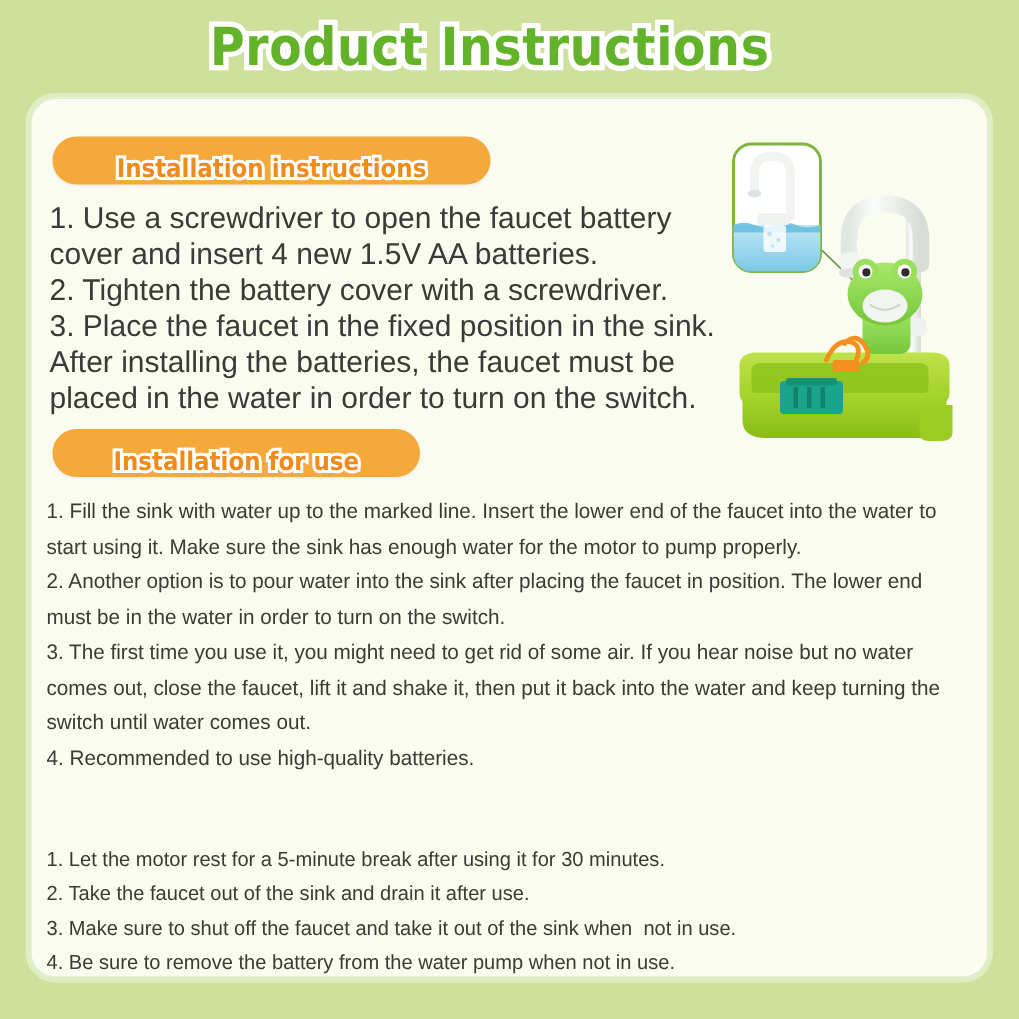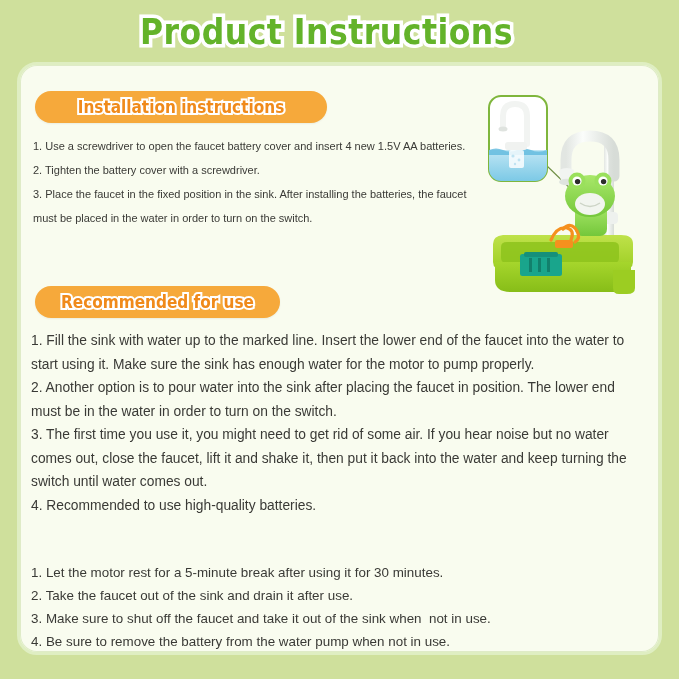--- a/index.html
+++ b/index.html
@@ -35,21 +35,21 @@
     border:3px solid #dfeec2;
     border-radius:20px;
     box-shadow:0 0 0 1px rgba(190,215,150,.45) inset;
   }
 
   
   .pill{
     position:absolute;height:32px;
     background:#f6a93b;
     border-radius:17px;
-    display:flex;align-items:center;justify-content:center;
+    display:flex;align-items:flex-end;justify-content:center;
     box-shadow:0 1px 2px rgba(0,0,0,.06);
   }
   .pill-text{
     font-family:"DejaVu Sans", sans-serif;
     font-size:17px;font-weight:bold;font-stretch:condensed;
     color:#f08a1a;
     -webkit-text-stroke:4px #ffffff;
     paint-order:stroke fill;
     white-space:nowrap;
     letter-spacing:0px;
@@ -57,21 +57,21 @@
 
   
   .body-text{
     position:absolute;
     color:#3a3a36;
     font-family:"Liberation Sans", sans-serif;
     white-space:pre-wrap;
   }
   .sec1-text{
     left:33px;top:134px;width:452px;
-    font-size:11px;line-height:24px;
+    font-size:20px;line-height:24px;
   }
   .sec2-text{
     left:31px;top:329px;width:620px;
     font-size:14px;line-height:23.5px;
     transform:scaleX(.985);transform-origin:left top;
   }
   .sec3-text{
     left:31px;top:561px;width:620px;
     font-size:13.6px;line-height:23px;
     transform:scaleX(.985);transform-origin:left top;
@@ -92,21 +92,21 @@
     <div class="title">Product Instructions</div>
   </div>
 
   <div class="panel">
 
     <div class="pill" style="left:15px;top:26px;width:292px;">
       <span class="pill-text">Installation instructions</span>
     </div>
 
     <div class="pill" style="left:15px;top:221px;width:245px;">
-      <span class="pill-text">Recommended for use</span>
+      <span class="pill-text">Installation for use</span>
     </div>
 
   </div>
 
   <div class="body-text sec1-text">1. Use a screwdriver to open the faucet battery cover and insert 4 new 1.5V AA batteries.
 2. Tighten the battery cover with a screwdriver.
 3. Place the faucet in the fixed position in the sink. After installing the batteries, the faucet must be placed in the water in order to turn on the switch.</div>
 
   <div class="body-text sec2-text">1. Fill the sink with water up to the marked line. Insert the lower end of the faucet into the water to start using it. Make sure the sink has enough water for the motor to pump properly.
 2. Another option is to pour water into the sink after placing the faucet in position. The lower end must be in the water in order to turn on the switch.

